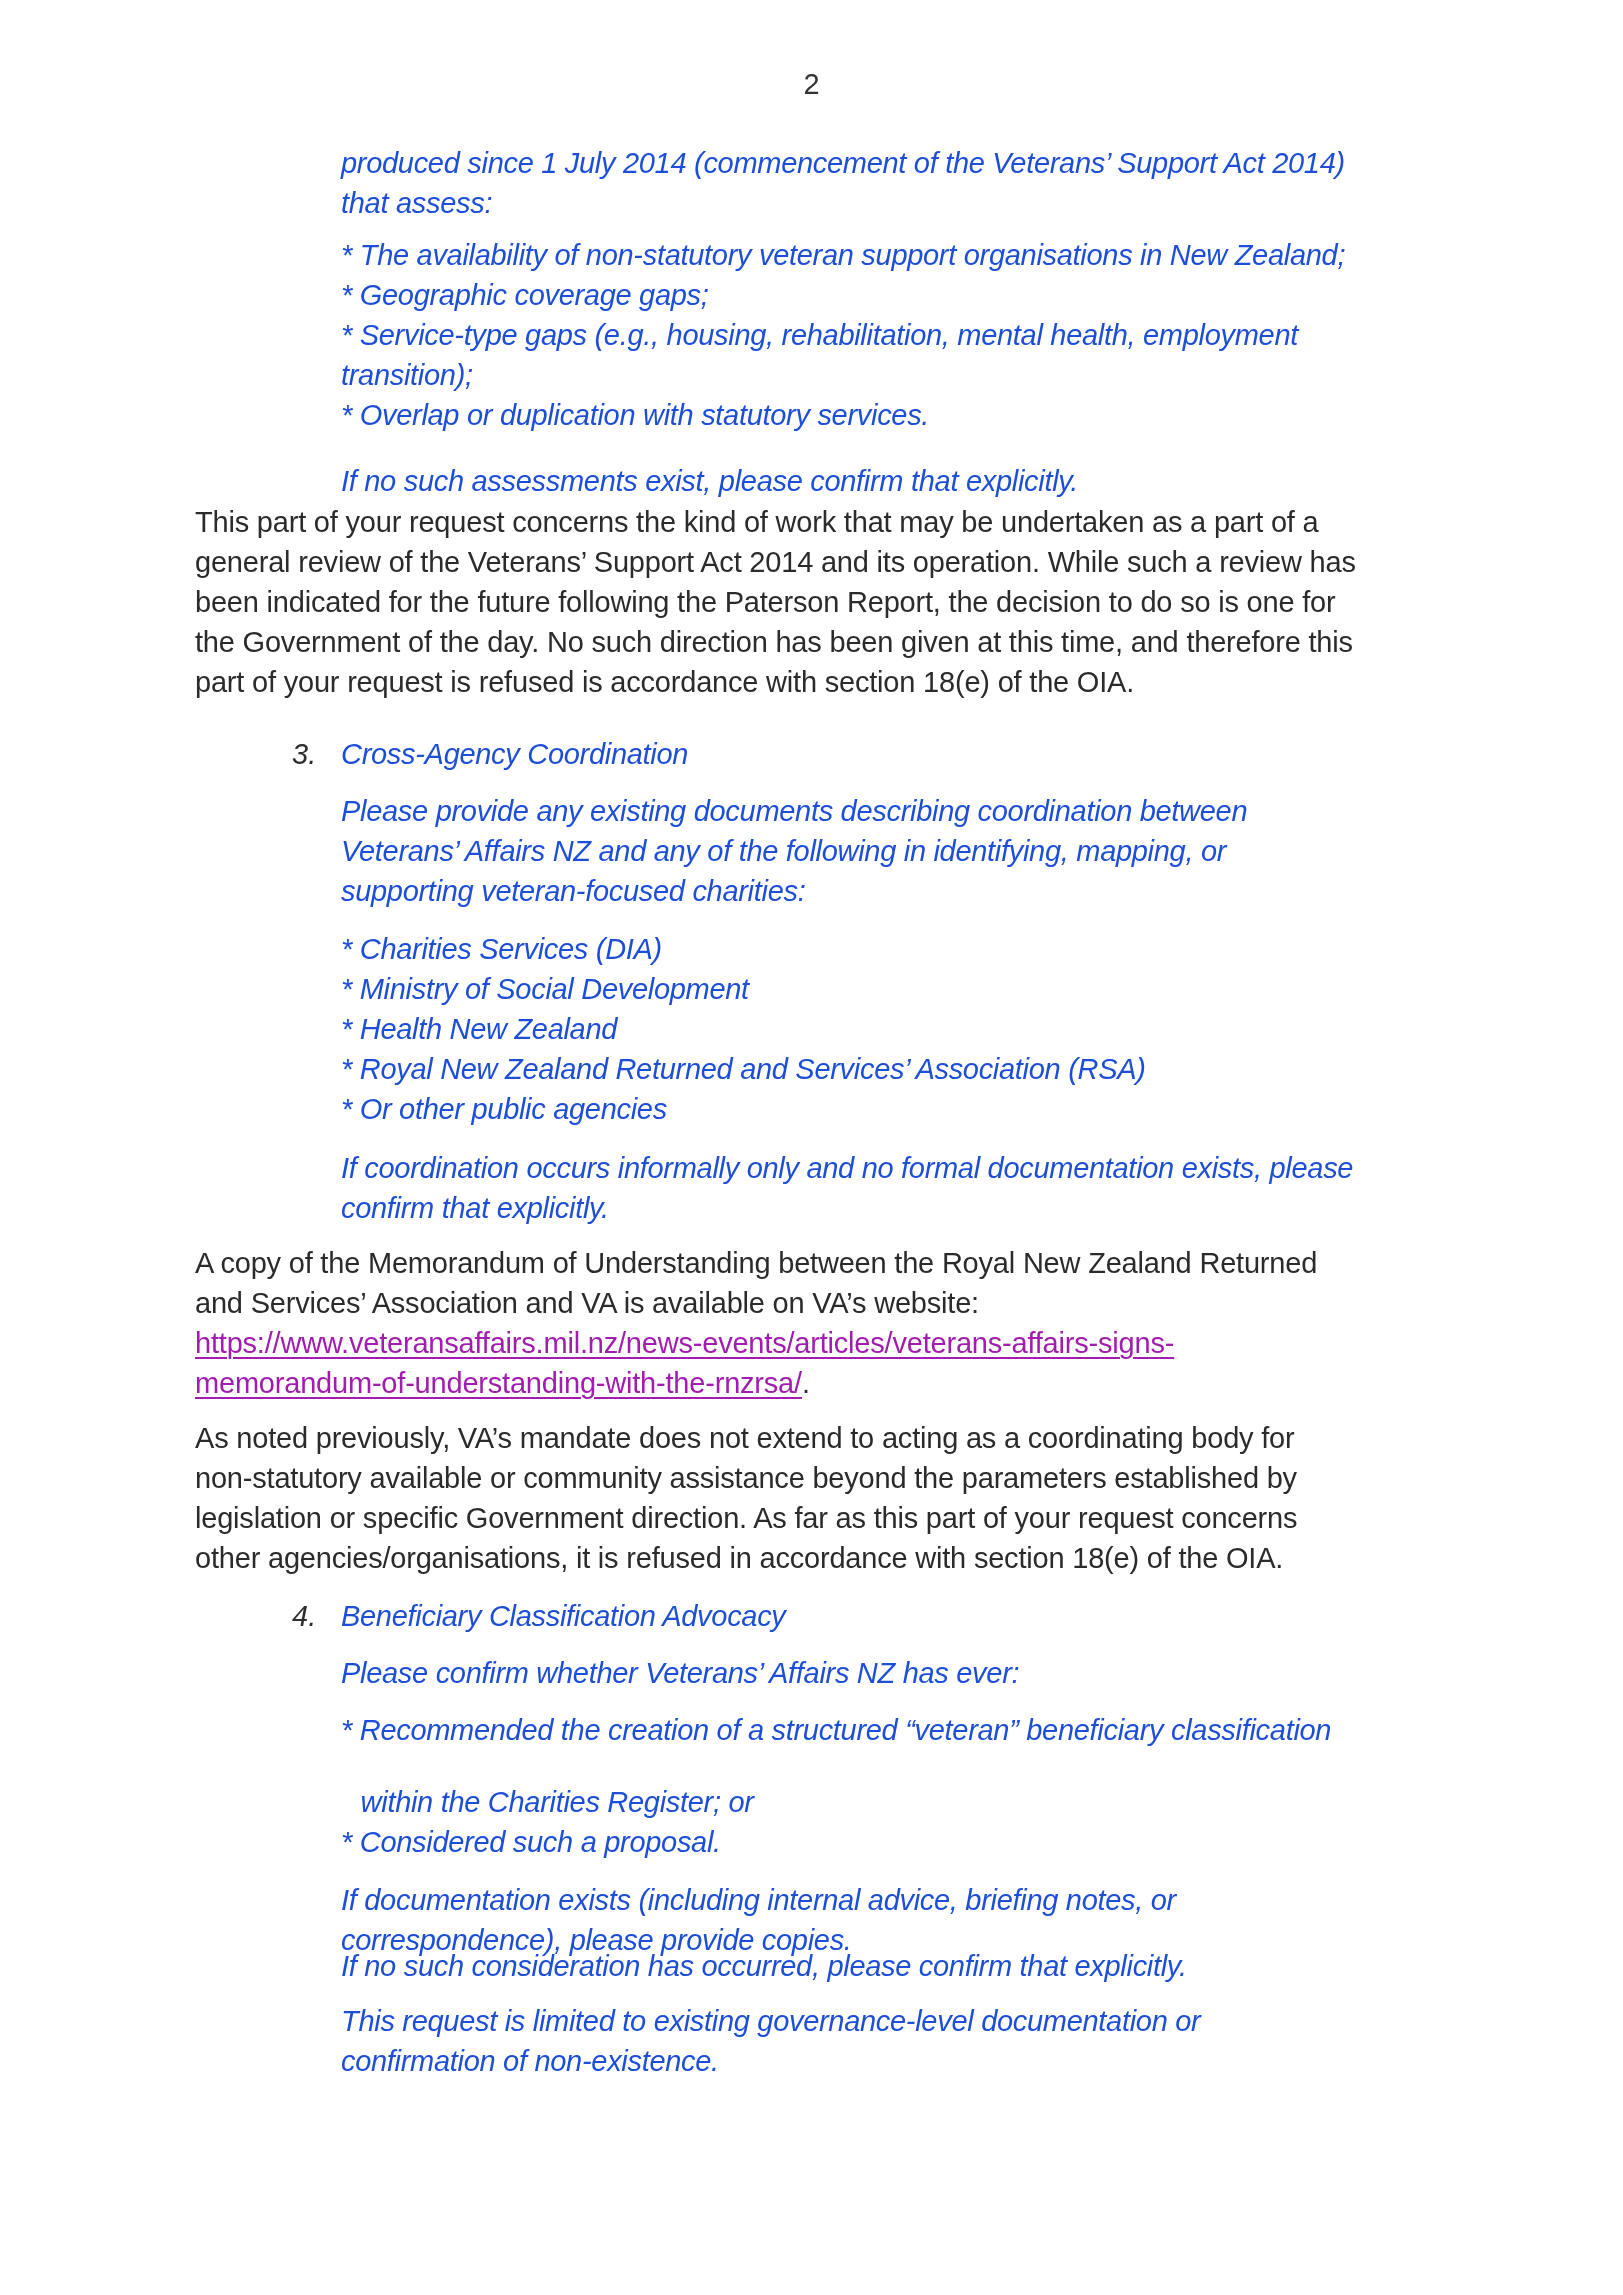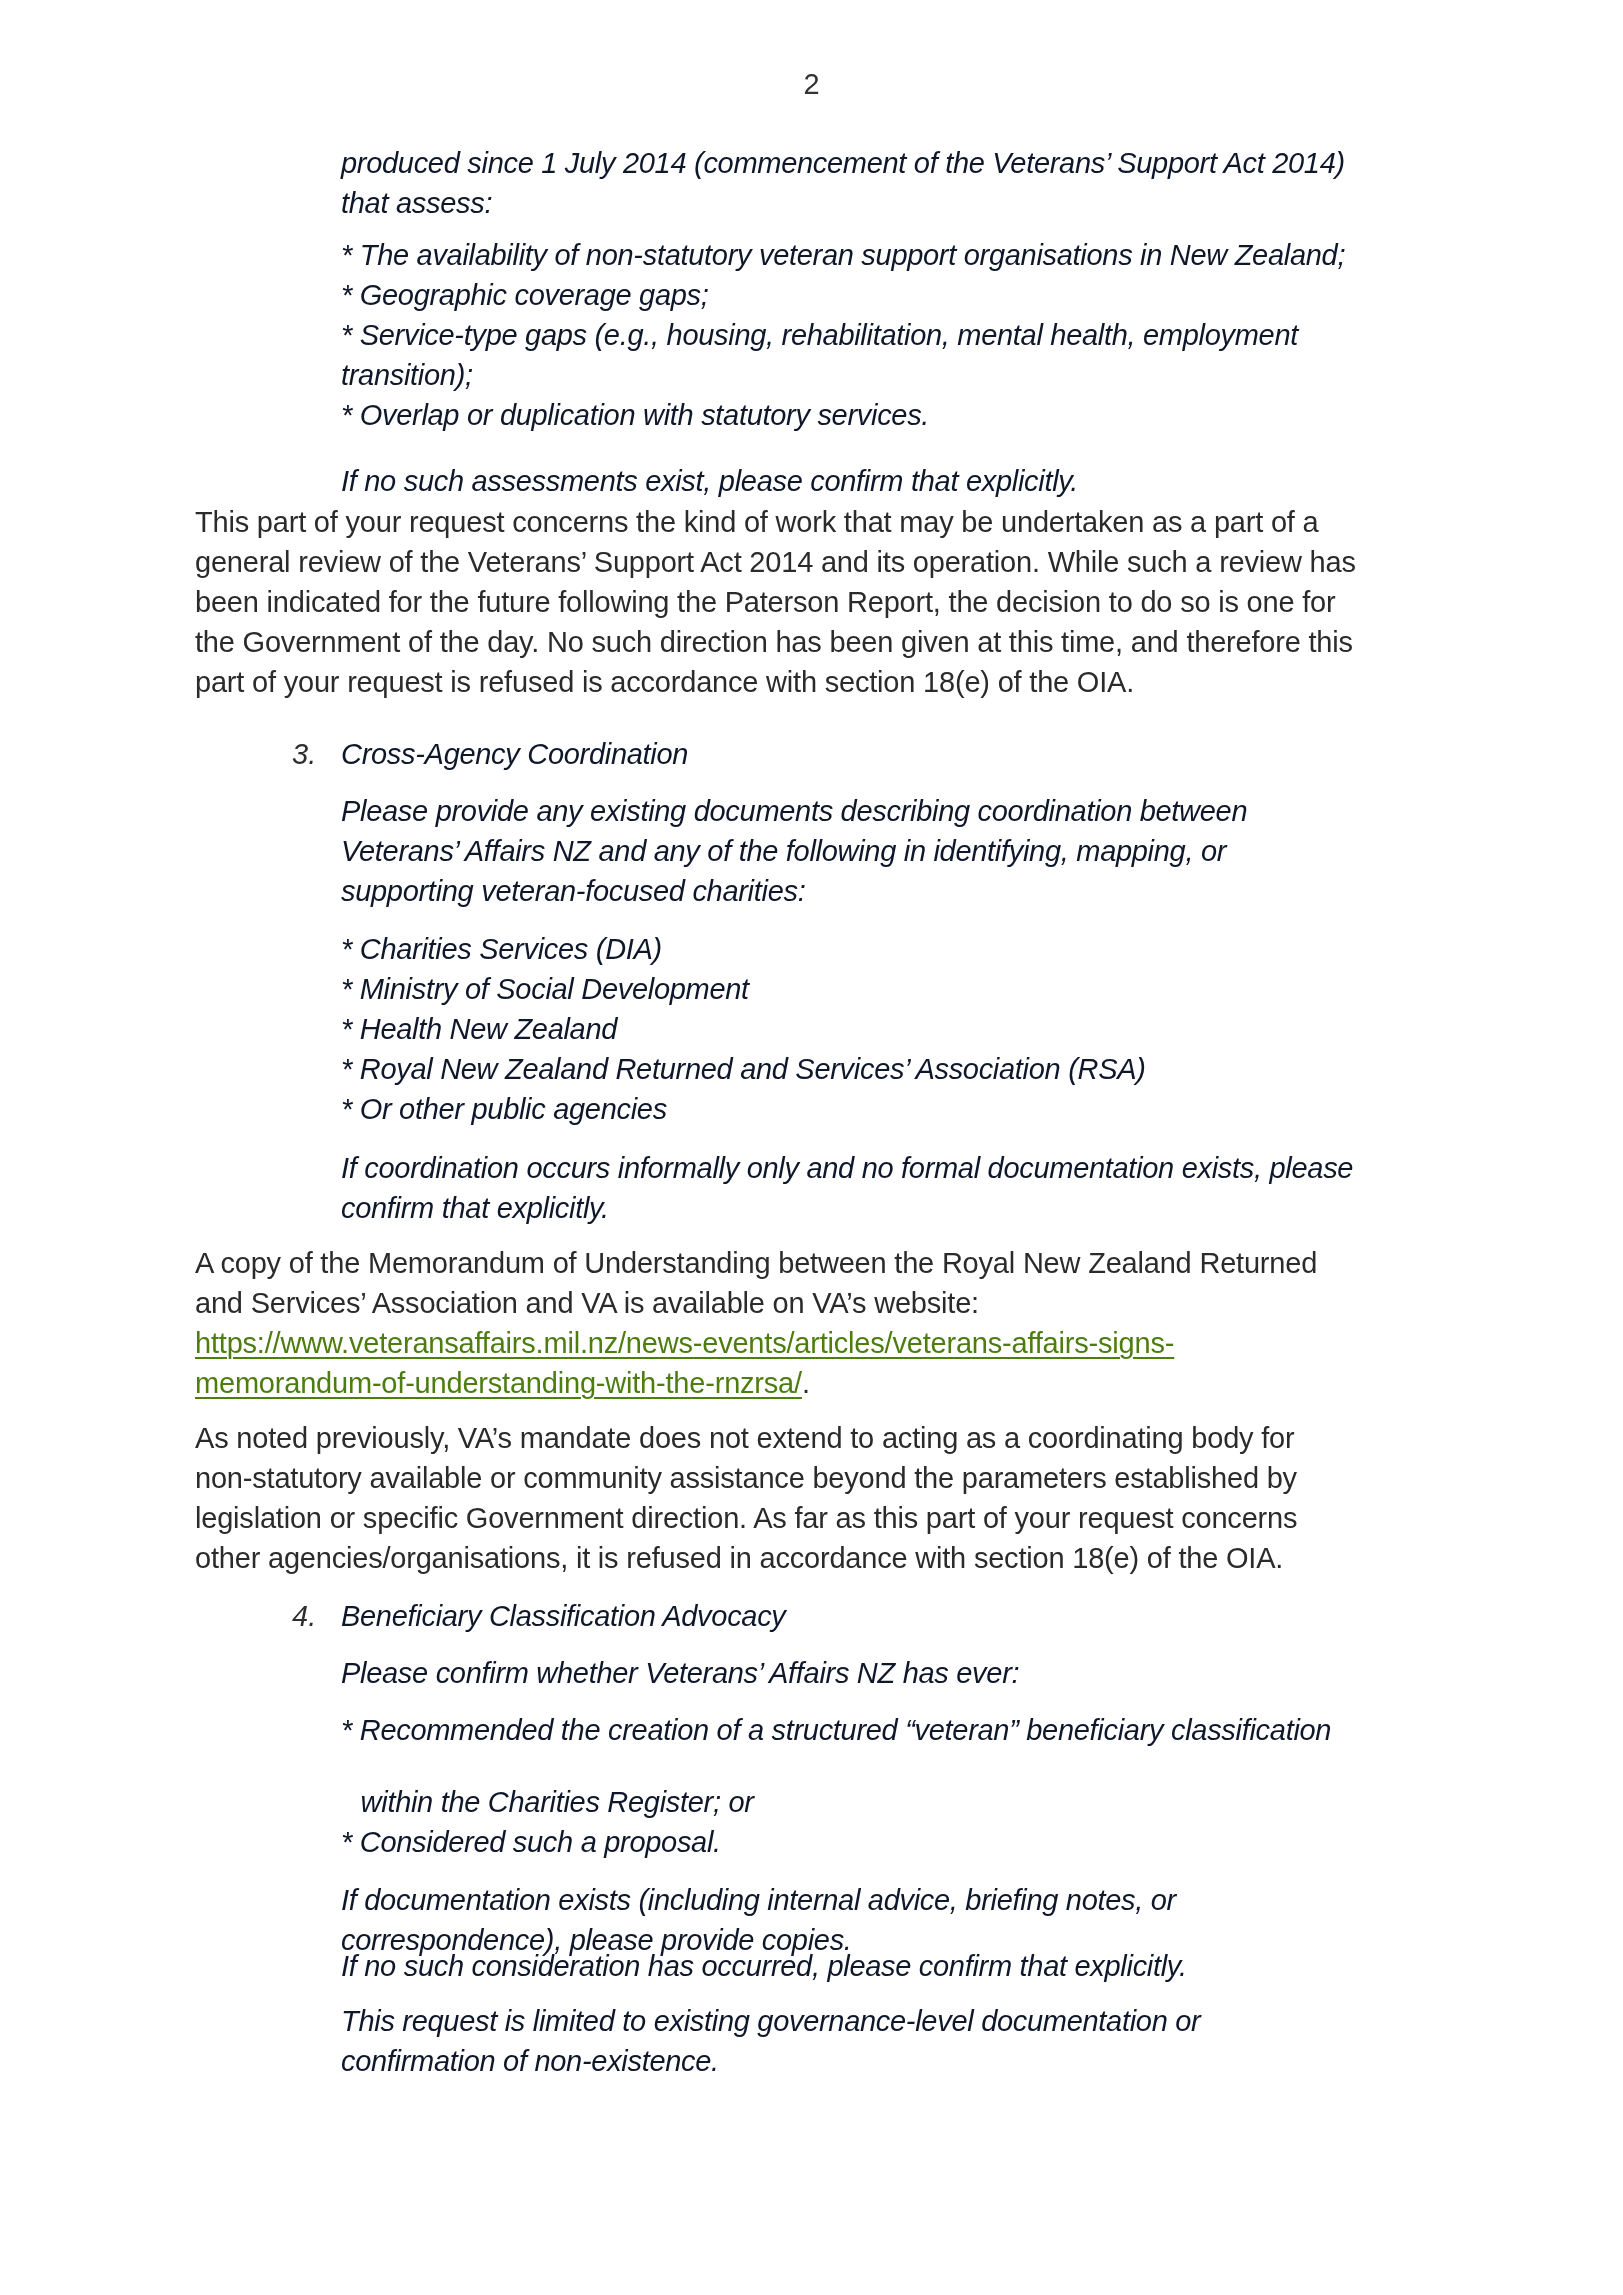--- a/index.html
+++ b/index.html
@@ -2,25 +2,25 @@
 <html style="font-size:10.5px"><head>
 <meta charset="utf-8">
 <style>
   html, body { margin: 0; padding: 0; background: #ffffff; }
   body { width: 1623px; height: 2295px; position: relative; overflow: hidden;
          font-family: "Liberation Sans", sans-serif; color: #2a2a2a; }
   .page { position: absolute; left: 0; top: 0; width: 1623px; height: 2295px; background: #fff; }
   .pageno { position: absolute; top: 68px; left: 0; width: 1623px; text-align: center;
             font-size: 29px; color: #333; }
   .blk { position: absolute; font-size: 29px; line-height: 40px; }
-  .it { font-style: italic; color: #0f172a; letter-spacing: -0.3px; }
+  .it { font-style: italic; color: #1d4ed8; letter-spacing: -0.3px; }
   .body { color: #2b2b2b; letter-spacing: -0.2px; }
   .line { white-space: nowrap; display: block; }
   .num { position: absolute; font-size: 29px; font-style: italic; color: #2e2e2e; }
-  a.link { color: #4d7c0f; text-decoration: underline; text-decoration-thickness: 2px; text-underline-offset: 3.9px; }
+  a.link { color: #a21caf; text-decoration: underline; text-decoration-thickness: 2px; text-underline-offset: 3.9px; }
   .hang { padding-left: 19.6px; margin-top: 32px; }
 </style>
 </head>
 <body>
 
 <div class="page">
 
   <div class="pageno">2</div>
 
   <div class="blk it" style="left:341px; top:143px;">

